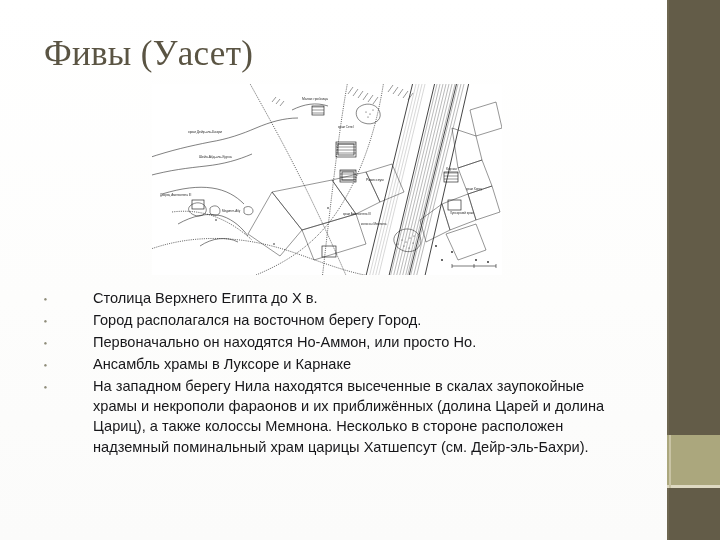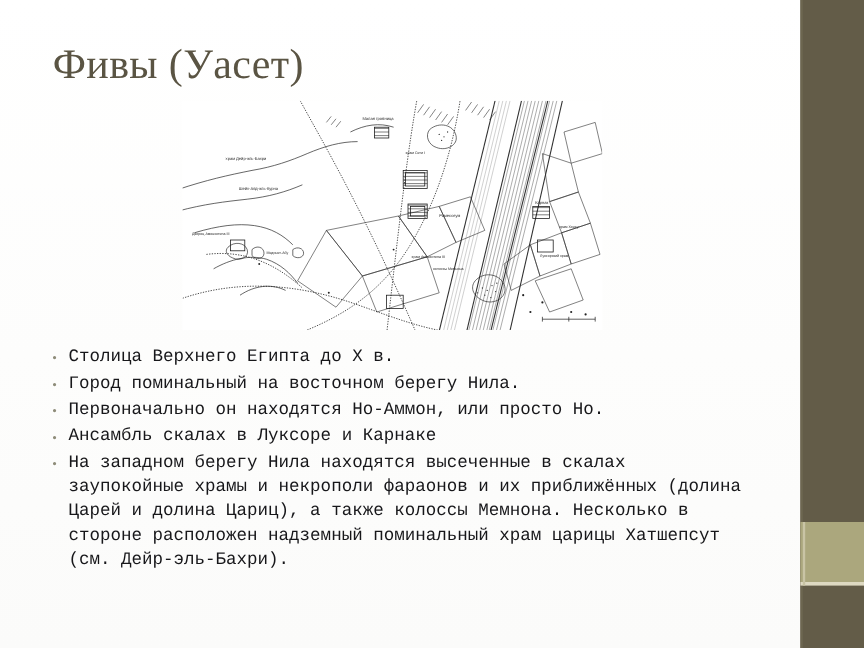--- a/index.html
+++ b/index.html
@@ -72,24 +72,25 @@
     width:23px;
     flex:0 0 23px;
     color:#8e8c79;
     font-size:11px;
     line-height:20px;
     text-align:center;
     padding-top:1px;
   }
   .bullet-text{
     flex:1 1 auto;
-    font-family:Liberation Mono, monospace;
+    font-family:Liberation Sans, sans-serif;
     font-size:14.6px;
     line-height:20.5px;
     color:#17171a;
+    margin-left:36px;
   }
   .bullet-row.para .bullet-text{line-height:20.2px;}
 </style>
 </head>
 <body>
 
 <div class="slide">
 
   <div class="right-band"></div>
   <div class="right-band-hairline"></div>
@@ -268,31 +269,31 @@
 
   <div class="bullets">
 
     <div class="bullet-row">
       <div class="bullet-dot">•</div>
       <div class="bullet-text">Столица Верхнего Египта до X в.</div>
     </div>
 
     <div class="bullet-row">
       <div class="bullet-dot">•</div>
-      <div class="bullet-text">Город поминальный на восточном берегу Нила.</div>
+      <div class="bullet-text">Город располагался на восточном берегу Город.</div>
     </div>
 
     <div class="bullet-row">
       <div class="bullet-dot">•</div>
       <div class="bullet-text">Первоначально он находятся Но-Аммон, или просто Но.</div>
     </div>
 
     <div class="bullet-row">
       <div class="bullet-dot">•</div>
-      <div class="bullet-text">Ансамбль скалах в Луксоре и Карнаке</div>
+      <div class="bullet-text">Ансамбль храмы в Луксоре и Карнаке</div>
     </div>
 
     <div class="bullet-row para">
       <div class="bullet-dot">•</div>
       <div class="bullet-text">На западном берегу Нила находятся высеченные в скалах заупокойные храмы и некрополи фараонов и их приближённых (долина Царей и долина Цариц), а также колоссы Мемнона. Несколько в стороне расположен надземный поминальный храм царицы Хатшепсут (см. Дейр-эль-Бахри).</div>
     </div>
 
   </div>
 
 </div>

